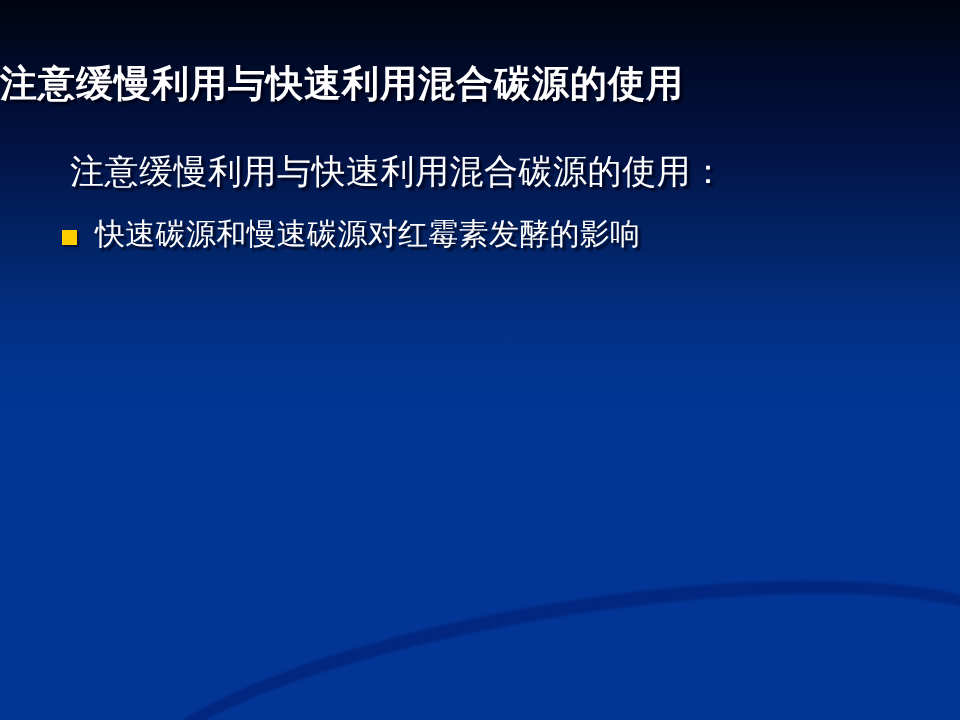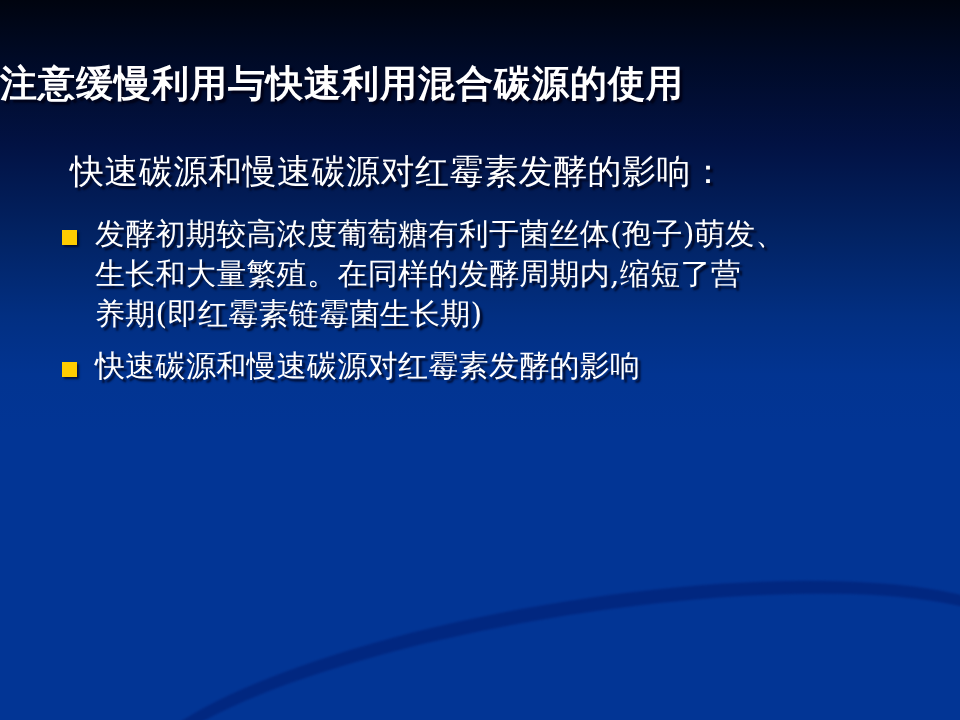--- a/index.html
+++ b/index.html
@@ -151,30 +151,24 @@
 
   <div class="swoosh swoosh-a"></div>
   <div class="swoosh swoosh-b"></div>
   <div class="swoosh swoosh-c"></div>
   <div class="swoosh swoosh-d"></div>
 
   <div class="content">
 
     <div class="title">注意缓慢利用与快速利用混合碳源的使用</div>
 
-    <div class="subtitle">快速碳源和慢速碳源对红霉素发酵的影响：</div>
+    <div class="subtitle">注意缓慢利用与快速利用混合碳源的使用：</div>
 
     <div class="bullets">
 
-      <div class="bullet-item">
-        <span class="bullet-marker"></span>
-        <div class="bullet-text">发酵初期较高浓度葡萄糖有利于菌丝体(孢子)萌发、
-生长和大量繁殖。在同样的发酵周期内,缩短了营
-养期(即红霉素链霉菌生长期)</div>
-      </div>
 
       <div class="bullet-item">
         <span class="bullet-marker"></span>
         <div class="bullet-text">快速碳源和慢速碳源对红霉素发酵的影响</div>
       </div>
 
 
     </div>
   </div>
 </div>

